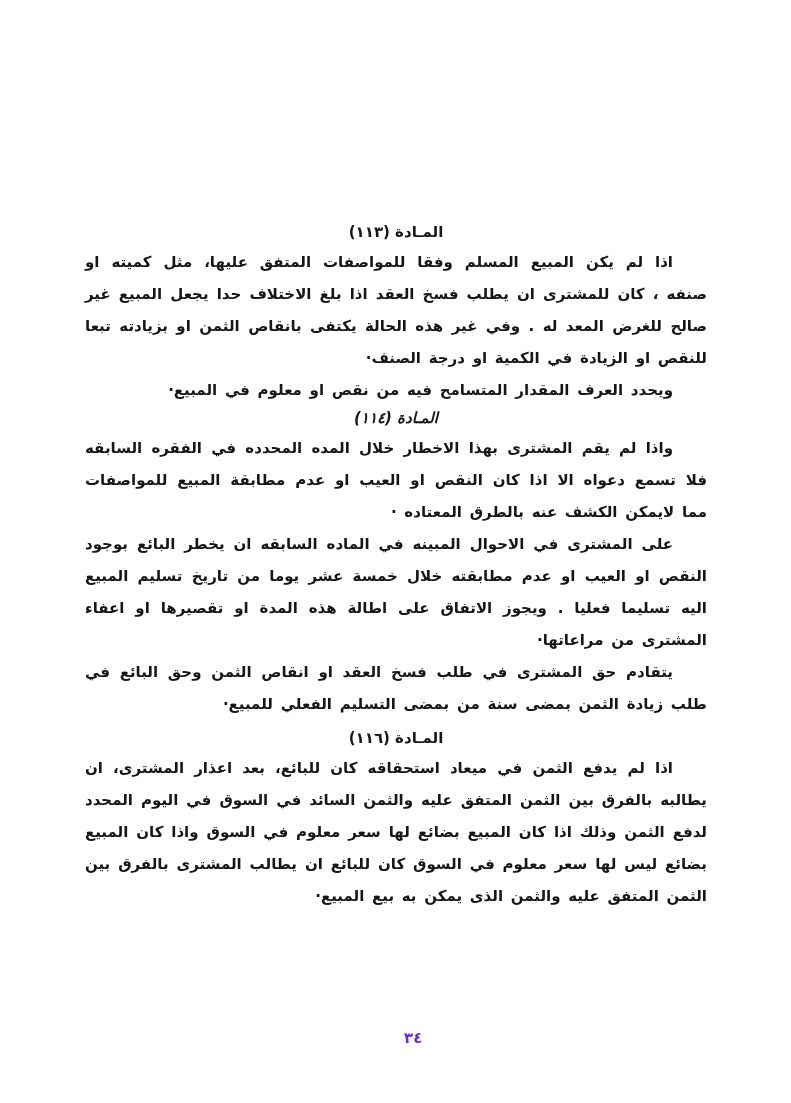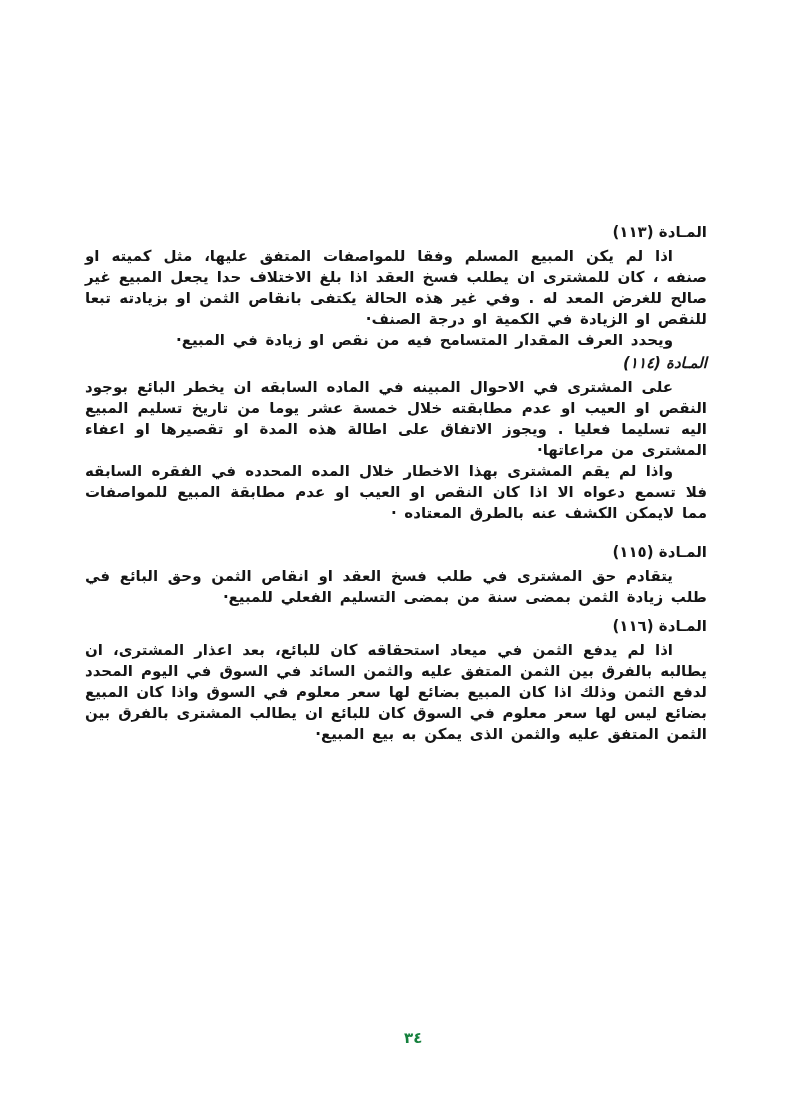--- a/index.html
+++ b/index.html
@@ -28,66 +28,65 @@
     direction: rtl;
   }
   .article {
     margin: 0;
   }
   .article-heading {
     margin: 0 0 2px 0;
     font-size: 15px;
     font-weight: bold;
     line-height: 24px;
-    text-align: right;
+    text-align: center;
     letter-spacing: 0.5px;
   }
   
   .article:nth-of-type(2) .article-heading { margin-top: 0; font-style: italic; }
   .article:nth-of-type(3) .article-heading { margin-top: 16px; }
   .article:nth-of-type(4) .article-heading { margin-top: 6px; }
   .article-paragraph {
     margin: 0;
     font-size: 15px;
     font-weight: bold;
-    line-height: 21px;
+    line-height: 32px;
     text-align: justify;
     text-indent: 34px;
     word-spacing: 2.5px;
     letter-spacing: 0.2px;
   }
   .page-number {
     position: absolute;
     top: 1029px;
     left: 404px;
     font-size: 15px;
     font-weight: bold;
     direction: rtl;
-    color: #15803d;
+    color: #6d28d9;
   }
 </style>
 </head>
 <body>
 
 <div class="page">
   <main class="content">
   <section class="article">
     <h2 class="article-heading">المـادة (١١٣)</h2>
   <p class="article-paragraph">اذا لم يكن المبيع المسلم وفقا للمواصفات المتفق عليها، مثل كميته او صنفه ، كان للمشترى ان يطلب فسخ العقد اذا بلغ الاختلاف حدا يجعل المبيع غير صالح للغرض المعد له . وفي غير هذه الحالة يكتفى بانقاص الثمن او بزيادته تبعا للنقص او الزيادة في الكمية او درجة الصنف·</p>
-        <p class="article-paragraph">ويحدد العرف المقدار المتسامح فيه من نقص او زيادة في المبيع·</p>
+        <p class="article-paragraph">ويحدد العرف المقدار المتسامح فيه من نقص او معلوم في المبيع·</p>
       </section>
 
   <section class="article">
     <h2 class="article-heading">المـادة (١١٤)</h2>
-  <p class="article-paragraph">على المشترى في الاحوال المبينه في الماده السابقه ان يخطر البائع بوجود النقص او العيب او عدم مطابقته خلال خمسة عشر يوما من تاريخ تسليم المبيع اليه تسليما فعليا . ويجوز الاتفاق على اطالة هذه المدة او تقصيرها او اعفاء المشترى من مراعاتها·</p>
-        <p class="article-paragraph">واذا لم يقم المشترى بهذا الاخطار خلال المده المحدده في الفقره السابقه فلا تسمع دعواه الا اذا كان النقص او العيب او عدم مطابقة المبيع للمواصفات مما لايمكن الكشف عنه بالطرق المعتاده ·</p>
+  <p class="article-paragraph">واذا لم يقم المشترى بهذا الاخطار خلال المده المحدده في الفقره السابقه فلا تسمع دعواه الا اذا كان النقص او العيب او عدم مطابقة المبيع للمواصفات مما لايمكن الكشف عنه بالطرق المعتاده ·</p>
+        <p class="article-paragraph">على المشترى في الاحوال المبينه في الماده السابقه ان يخطر البائع بوجود النقص او العيب او عدم مطابقته خلال خمسة عشر يوما من تاريخ تسليم المبيع اليه تسليما فعليا . ويجوز الاتفاق على اطالة هذه المدة او تقصيرها او اعفاء المشترى من مراعاتها·</p>
       </section>
 
   <section class="article">
-    <h2 class="article-heading">المـادة (١١٥)</h2>
   <p class="article-paragraph">يتقادم حق المشترى في طلب فسخ العقد او انقاص الثمن وحق البائع في طلب زيادة الثمن بمضى سنة من بمضى التسليم الفعلي للمبيع·</p>
       </section>
 
   <section class="article">
     <h2 class="article-heading">المـادة (١١٦)</h2>
   <p class="article-paragraph">اذا لم يدفع الثمن في ميعاد استحقاقه كان للبائع، بعد اعذار المشترى، ان يطالبه بالفرق بين الثمن المتفق عليه والثمن السائد في السوق في اليوم المحدد لدفع الثمن وذلك اذا كان المبيع بضائع لها سعر معلوم في السوق واذا كان المبيع بضائع ليس لها سعر معلوم في السوق كان للبائع ان يطالب المشترى بالفرق بين الثمن المتفق عليه والثمن الذى يمكن به بيع المبيع·</p>
       </section>
 </main>
   <div class="page-number">٣٤</div>
 </div>

